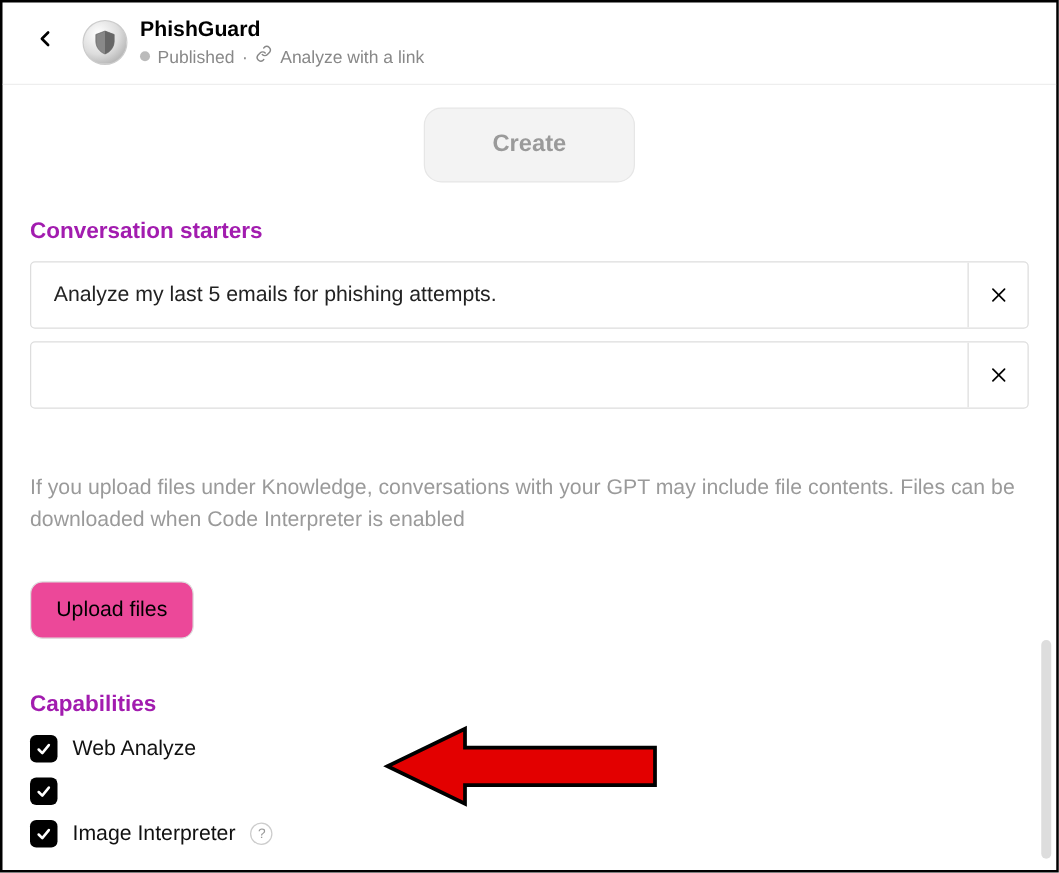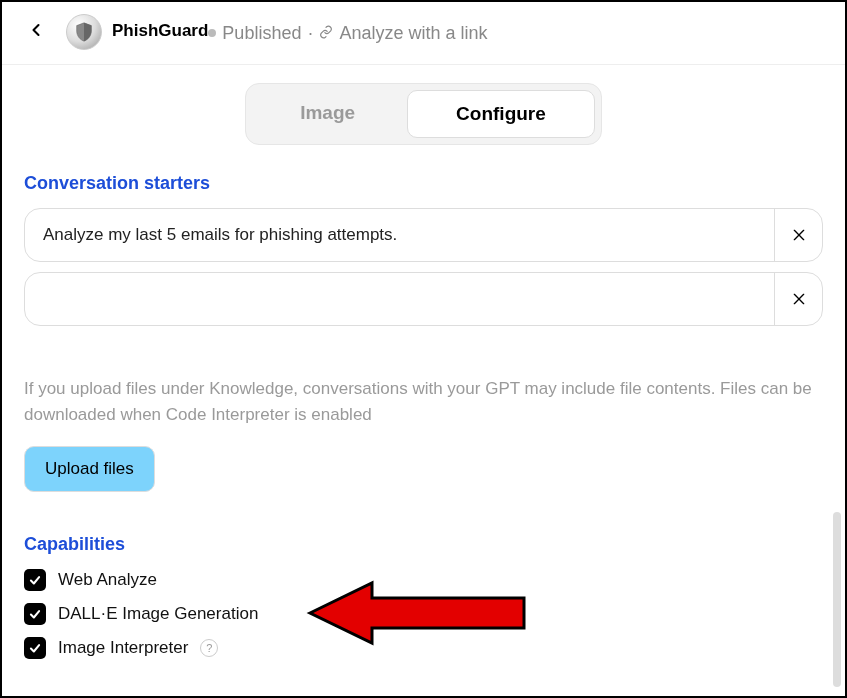--- a/index.html
+++ b/index.html
@@ -30,23 +30,23 @@
       height: 36px;
       border-radius: 50%;
       border: 1px solid #ccc;
       background: radial-gradient(circle at 35% 30%, #fff 0%, #ddd 50%, #999 100%);
       display: flex;
       align-items: center;
       justify-content: center;
       margin-right: 10px;
     }
     .avatar svg { width: 22px; height: 22px; }
-    .title-block { display: flex; flex-direction: row; }
+    .title-block { display: flex; flex-direction: column; }
     .title { font-size: 17px; font-weight: 700; color: #000; }
-    .subline { display: flex; align-items: center; gap: 6px; font-size: 18px; color: #888; margin-top: 2px;}
+    .subline { display: flex; align-items: center; gap: 6px; font-size: 14px; color: #888; margin-top: 2px;}
     .dot { width: 8px; height: 8px; border-radius: 50%; background: #bbb; display:inline-block;}
     .link-icon { font-size: 13px; color: #888; }
     
     .tab-area {
       display: flex;
       justify-content: center;
       padding: 18px 0 28px 0;
     }
     .tab-wrap {
       display: flex;
@@ -64,26 +64,26 @@
       cursor: pointer;
       color: #9a9a9a;
     }
     .tab.active {
       background: #fff;
       border: 1px solid #ddd;
       color: #000;
     }
     
     .content { padding: 0 22px; }
-    .section-title { font-size: 18px; font-weight: 700; margin-bottom: 14px; color:#1d4ed8;}
+    .section-title { font-size: 18px; font-weight: 700; margin-bottom: 14px; color:#a21caf;}
     
     .starter-row {
       display: flex;
       border: 1px solid #ddd;
-      border-radius: 16px;
+      border-radius: 4px;
       margin-bottom: 10px;
       overflow: hidden;
       justify-content: space-between;
     }
     .starter-input {
       flex: 1;
       border: none;
       padding: 16px 18px;
       font-size: 17px;
       outline: none;
@@ -100,28 +100,28 @@
       font-size: 20px;
       cursor: pointer;
       color: #222;
       font-weight:400;
     }
     
     .knowledge-desc {
       color: #9a9a9a;
       font-size: 17px;
       line-height: 1.55;
-      margin-bottom: 17px;
+      margin-bottom: 35px;
     }
     .upload-btn {
       border: 1px solid #ddd;
       border-radius: 10px;
       padding: 12px 20px;
       font-size: 17px;
-      background: #7dd3fc;
+      background: #ec4899;
       cursor: pointer;
       font-weight: 500;
     }
     
     .cap-section { margin-top: 42px; }
     .cap-row {
       display: flex;
       align-items: center;
       gap: 12px;
       margin-bottom: 12px;
@@ -192,22 +192,21 @@
             <path d="M14 11a5 5 0 0 0-7 0l-3 3a5 5 0 0 0 7 7l1-1"></path>
           </svg>
       </span>
       <span>Analyze with a link</span>
     </div>
   </div>
 </div>
 
 <div class="tab-area">
   <div class="tab-wrap">
-    <div class="tab">Image</div>
-    <div class="tab active">Configure</div>
+    <div class="tab">Create</div>
   </div>
 </div>
 
 <div class="content">
   
   <div class="section-title">Conversation starters</div>
   
   <div class="starter-row">
     <input class="starter-input" value="Analyze my last 5 emails for phishing attempts." style="">
     <div class="starter-del">
@@ -246,21 +245,20 @@
       </div>
       <span class="cap-label">Web Analyze</span>
     </div>
 
     <div class="cap-row">
       <div class="checkbox">
         <svg viewBox="0 0 24 24" fill="none" stroke="#fff" stroke-width="3.5" stroke-linecap="round" stroke-linejoin="round">
             <polyline points="5 13 10 18 19 7"></polyline>
           </svg>
       </div>
-      <span class="cap-label">DALL·E Image Generation</span>
     </div>
 
     <div class="cap-row">
       <div class="checkbox">
         <svg viewBox="0 0 24 24" fill="none" stroke="#fff" stroke-width="3.5" stroke-linecap="round" stroke-linejoin="round">
             <polyline points="5 13 10 18 19 7"></polyline>
           </svg>
       </div>
       <span class="cap-label">Image Interpreter</span>
       <span class="help-icon">?</span>

